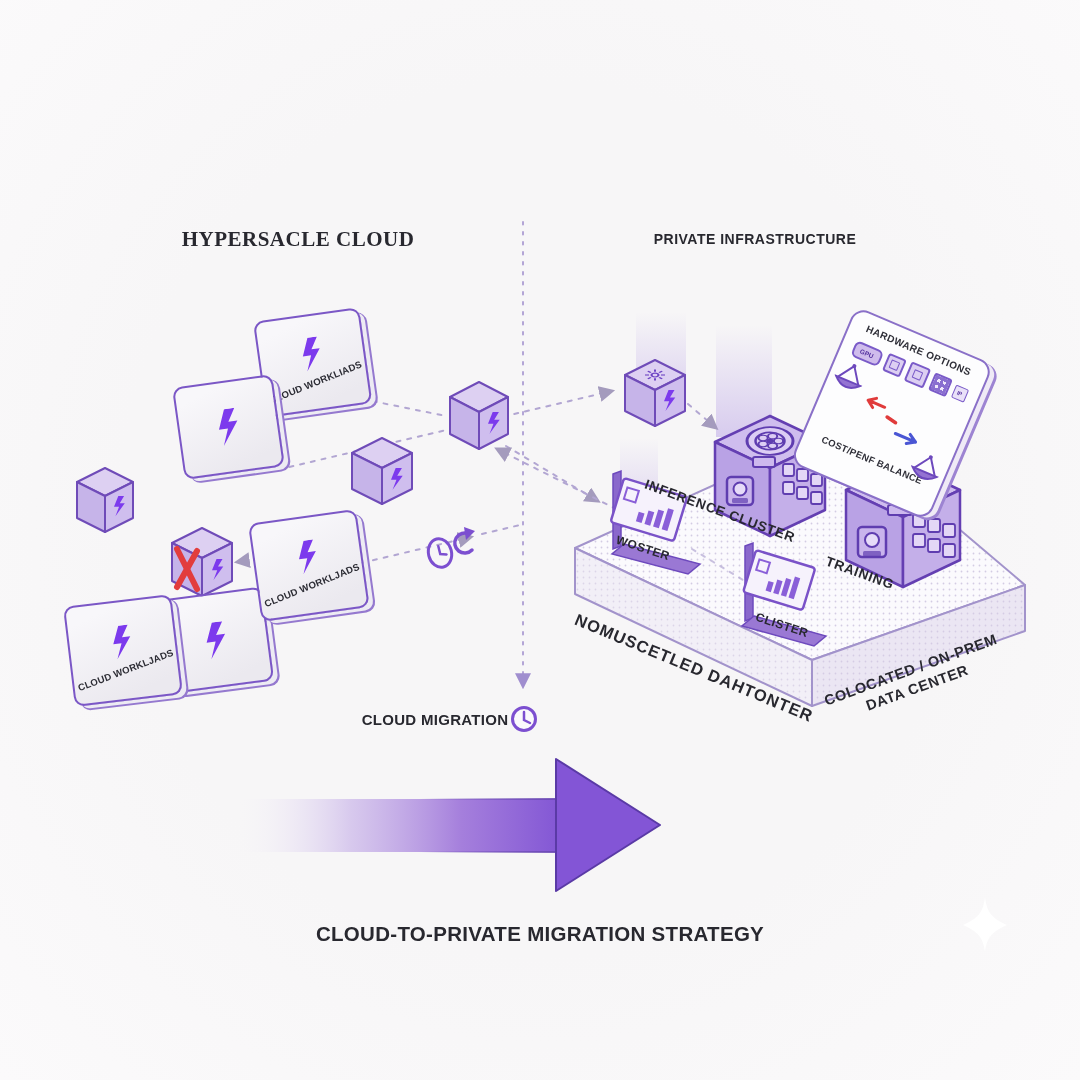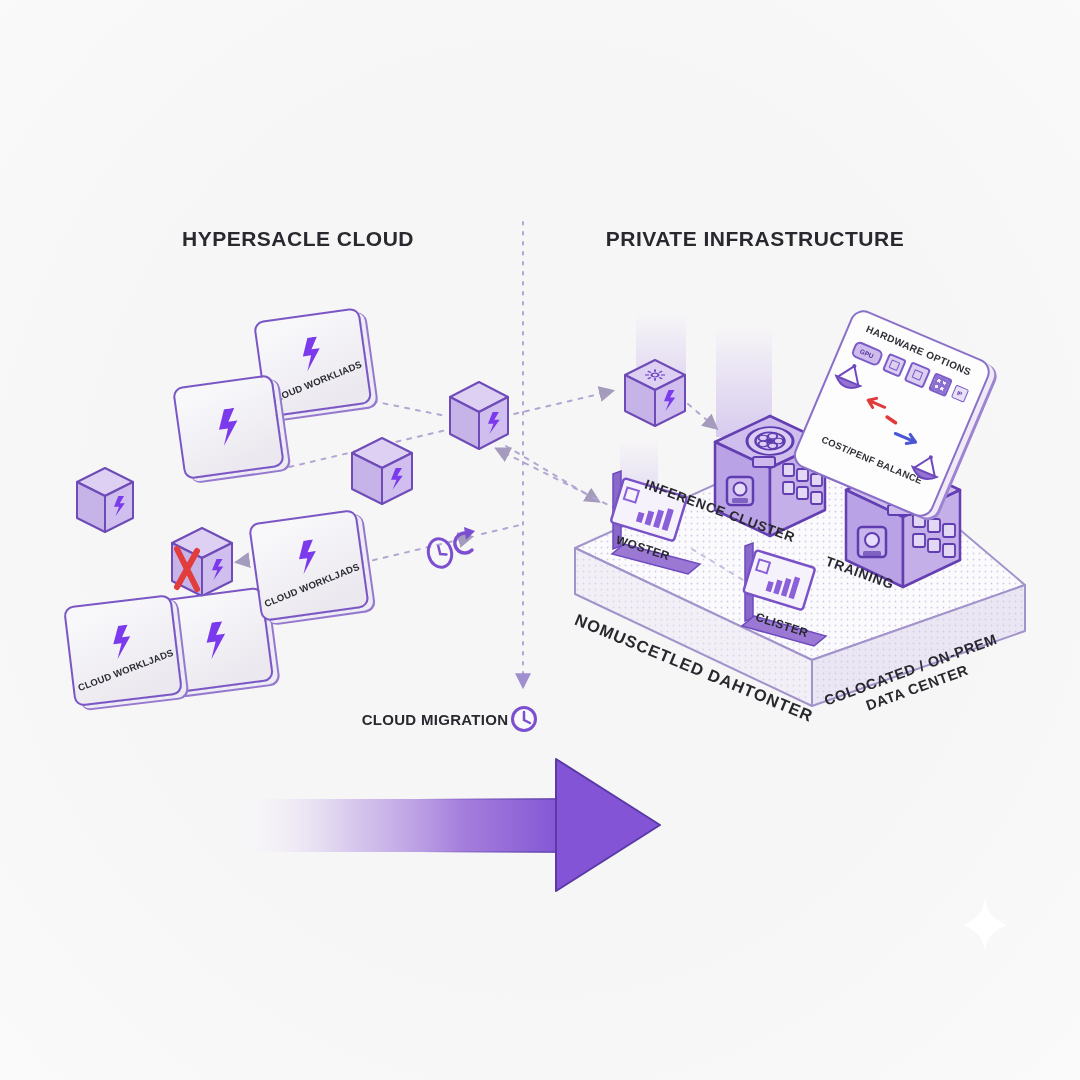--- a/index.html
+++ b/index.html
@@ -327,23 +327,24 @@
     </svg>
     <svg width="72" height="40" style="position:absolute;left:32px;top:22px;">
       <path d="M24,10 L6,10 M6,10 L13,5 M6,10 L13,15" stroke="#e03b3b" stroke-width="3" fill="none" stroke-linecap="round" stroke-linejoin="round"></path>
       <line x1="30" y1="18" x2="40" y2="20" stroke="#e03b3b" stroke-width="3.5" stroke-linecap="round"></line>
       <path d="M44,30 L66,30 M66,30 L58,25 M66,30 L58,35" stroke="#4a56d4" stroke-width="3" fill="none" stroke-linecap="round" stroke-linejoin="round"></path>
     </svg>
   </div>
   <div class="hw-sub">COST/PENF BALANCE</div>
 </div>
 
-<div class="lbl" style="left:298px;top:239px;font-size:21px;letter-spacing:.5px;">HYPERSACLE CLOUD</div>
-<div class="lbl" style="left:755px;top:239px;font-size:21px;letter-spacing:.5px;text-align:center;">PRIVATE INFRASTRUCTURE</div>
+<div class="lbl" style="left:298px;top:239px;font-size:21px;letter-spacing:.5px;font-family:Liberation Serif, serif;">HYPERSACLE CLOUD</div>
+<div class="lbl" style="left:755px;top:239px;font-size:14px;letter-spacing:.5px;text-align:center;">PRIVATE INFRASTRUCTURE</div>
 <div class="lbl" style="left:435px;top:719px;font-size:15px;letter-spacing:.3px;">CLOUD MIGRATION</div>
+<div class="lbl" style="left:540px;top:934px;font-size:20.5px;letter-spacing:.3px;">CLOUD-TO-PRIVATE MIGRATION STRATEGY</div>
 <div class="lbl" style="left:720px;top:511px;font-size:13.5px;letter-spacing:.8px;transform:translate(-50%,-50%) rotate(20deg);">INFERENCE CLUSTER</div>
 <div class="lbl" style="left:860px;top:573px;font-size:13.5px;letter-spacing:.8px;transform:translate(-50%,-50%) rotate(20deg);">TRAINING</div>
 <div class="lbl" style="left:643px;top:548px;font-size:12px;letter-spacing:.5px;transform:translate(-50%,-50%) rotate(18deg);">WOSTER</div>
 <div class="lbl" style="left:782px;top:625px;font-size:12px;letter-spacing:.5px;transform:translate(-50%,-50%) rotate(18deg);">CLISTER</div>
 <div class="lbl" style="left:694px;top:668px;font-size:16.5px;letter-spacing:1px;transform:translate(-50%,-50%) rotate(22.5deg);">NOMUSCETLED DAHTONTER</div>
 <div class="lbl two-line" style="left:914px;top:679px;font-size:14.5px;letter-spacing:.6px;transform:translate(-50%,-50%) rotate(-20deg);">
   <div>COLOCATED / ON-PREM</div>
   <div>DATA CENTER</div>
 </div>
 

